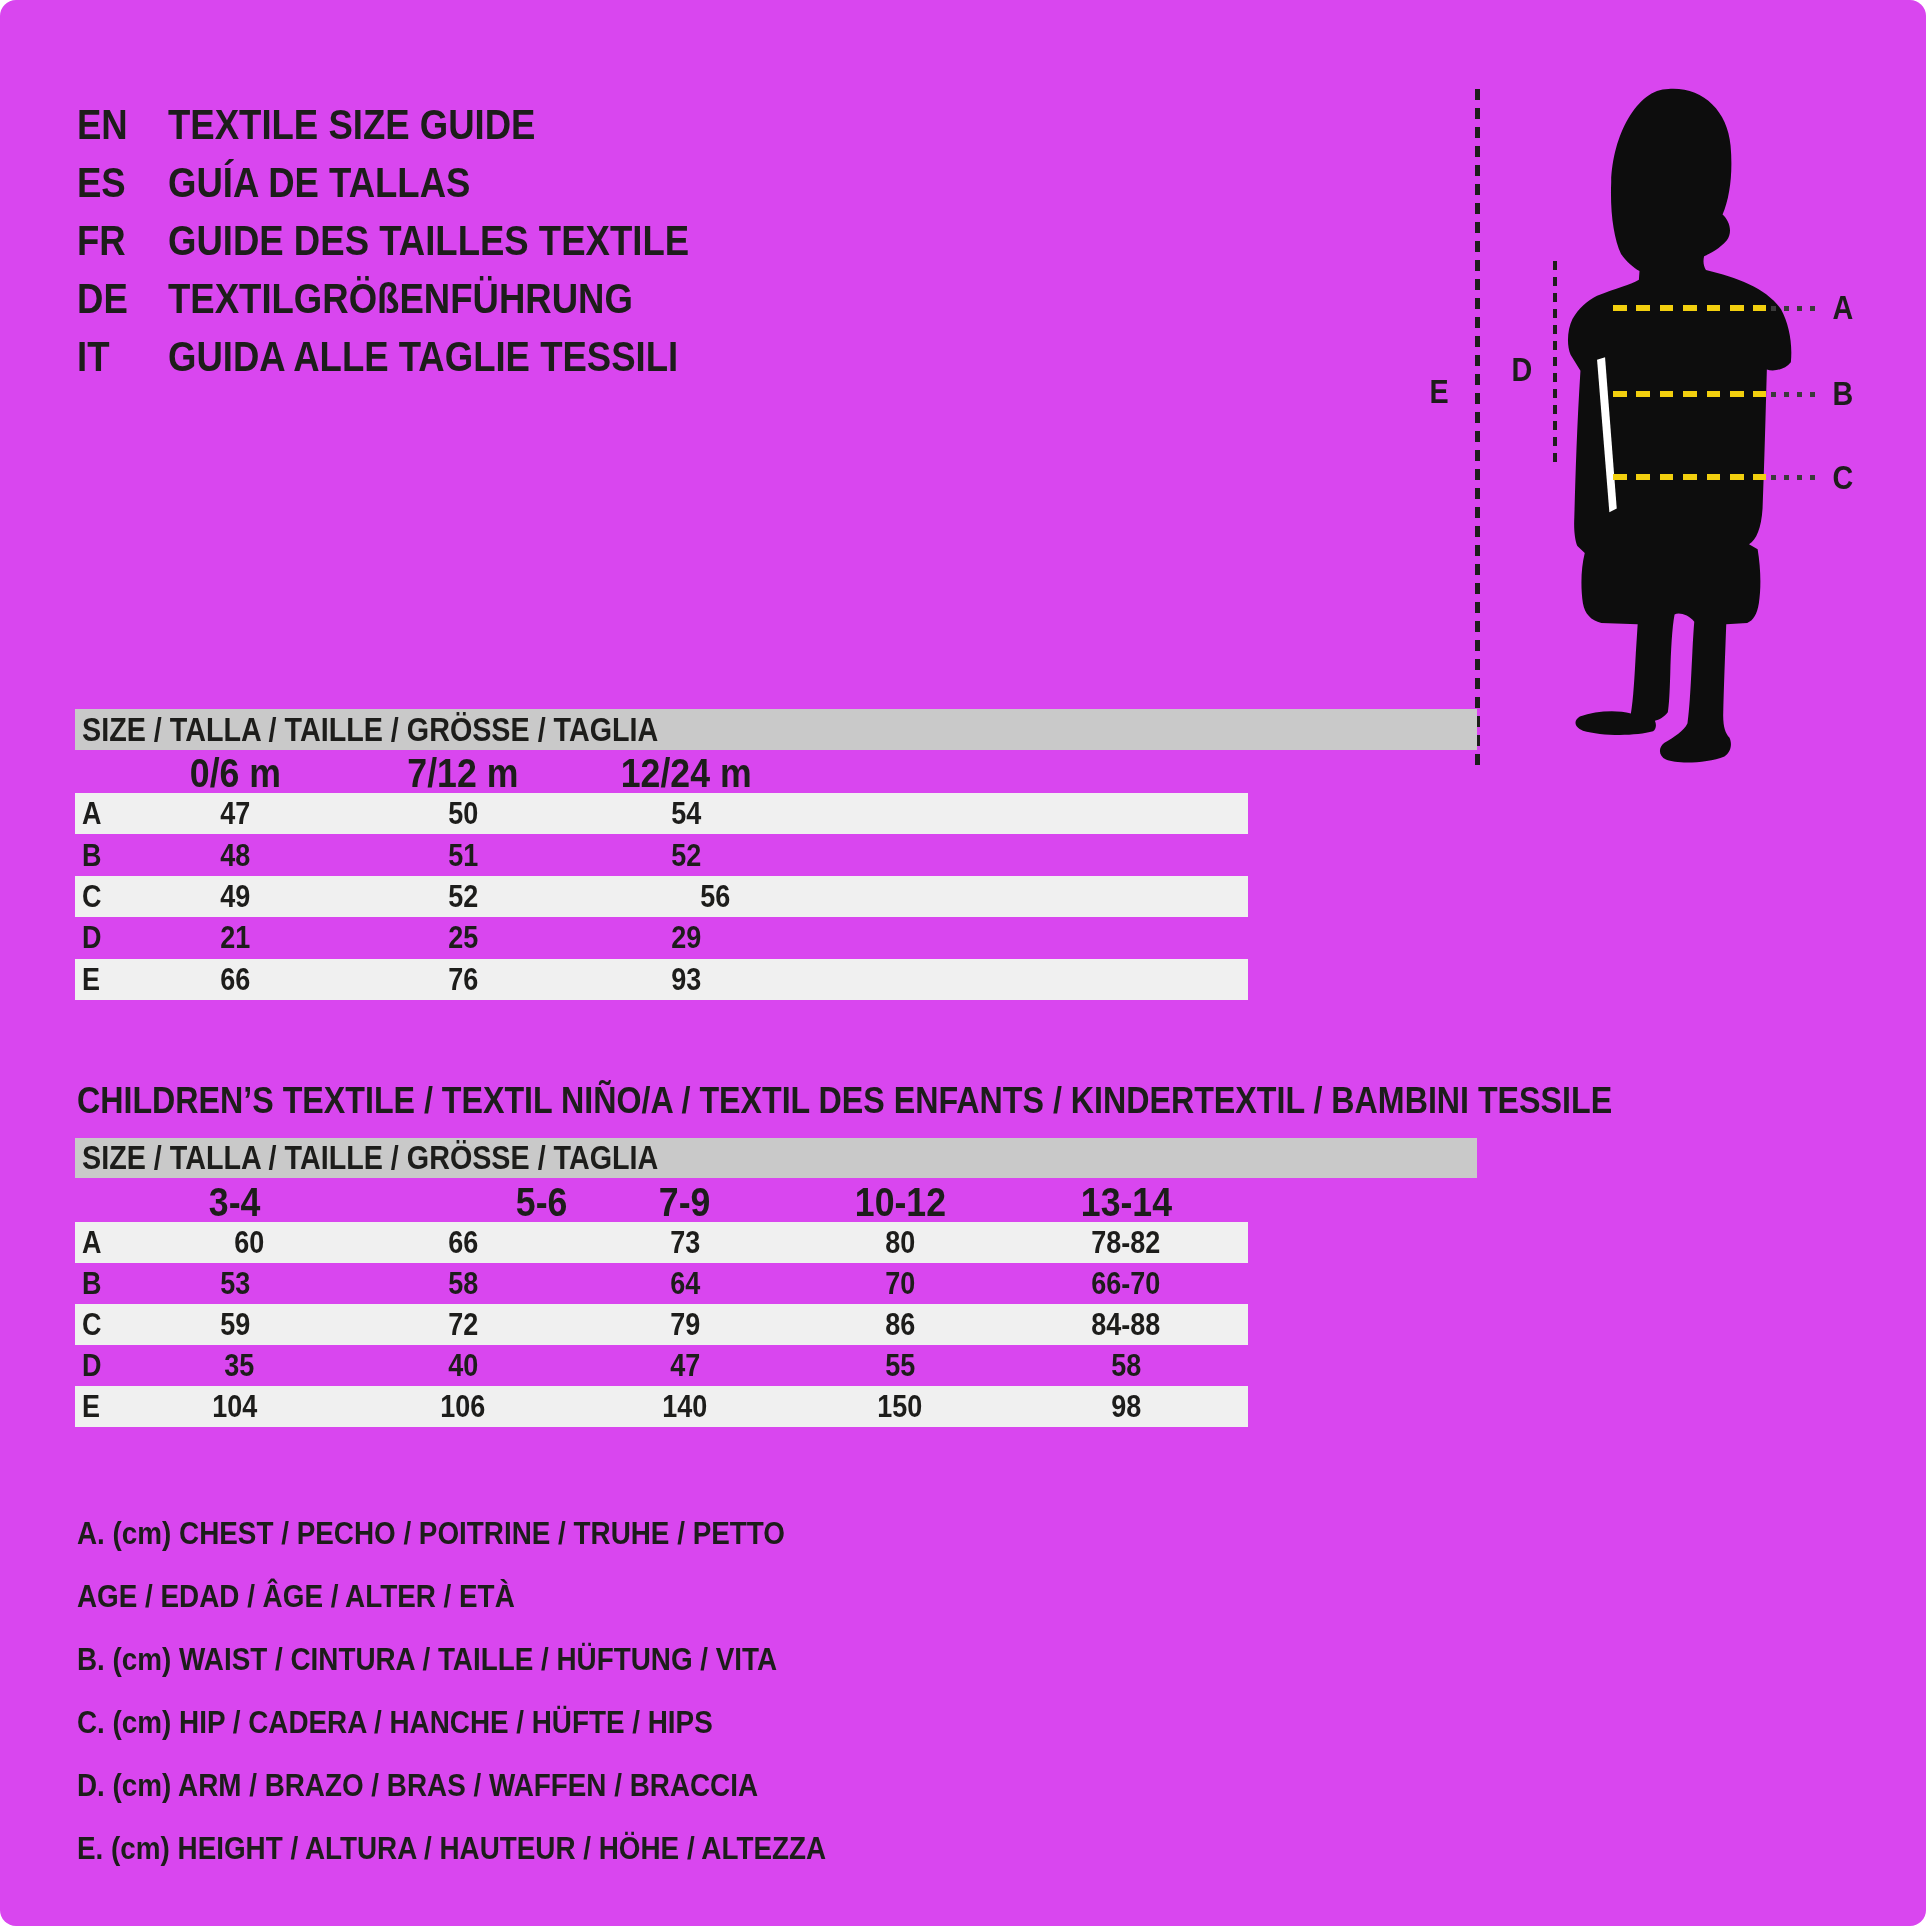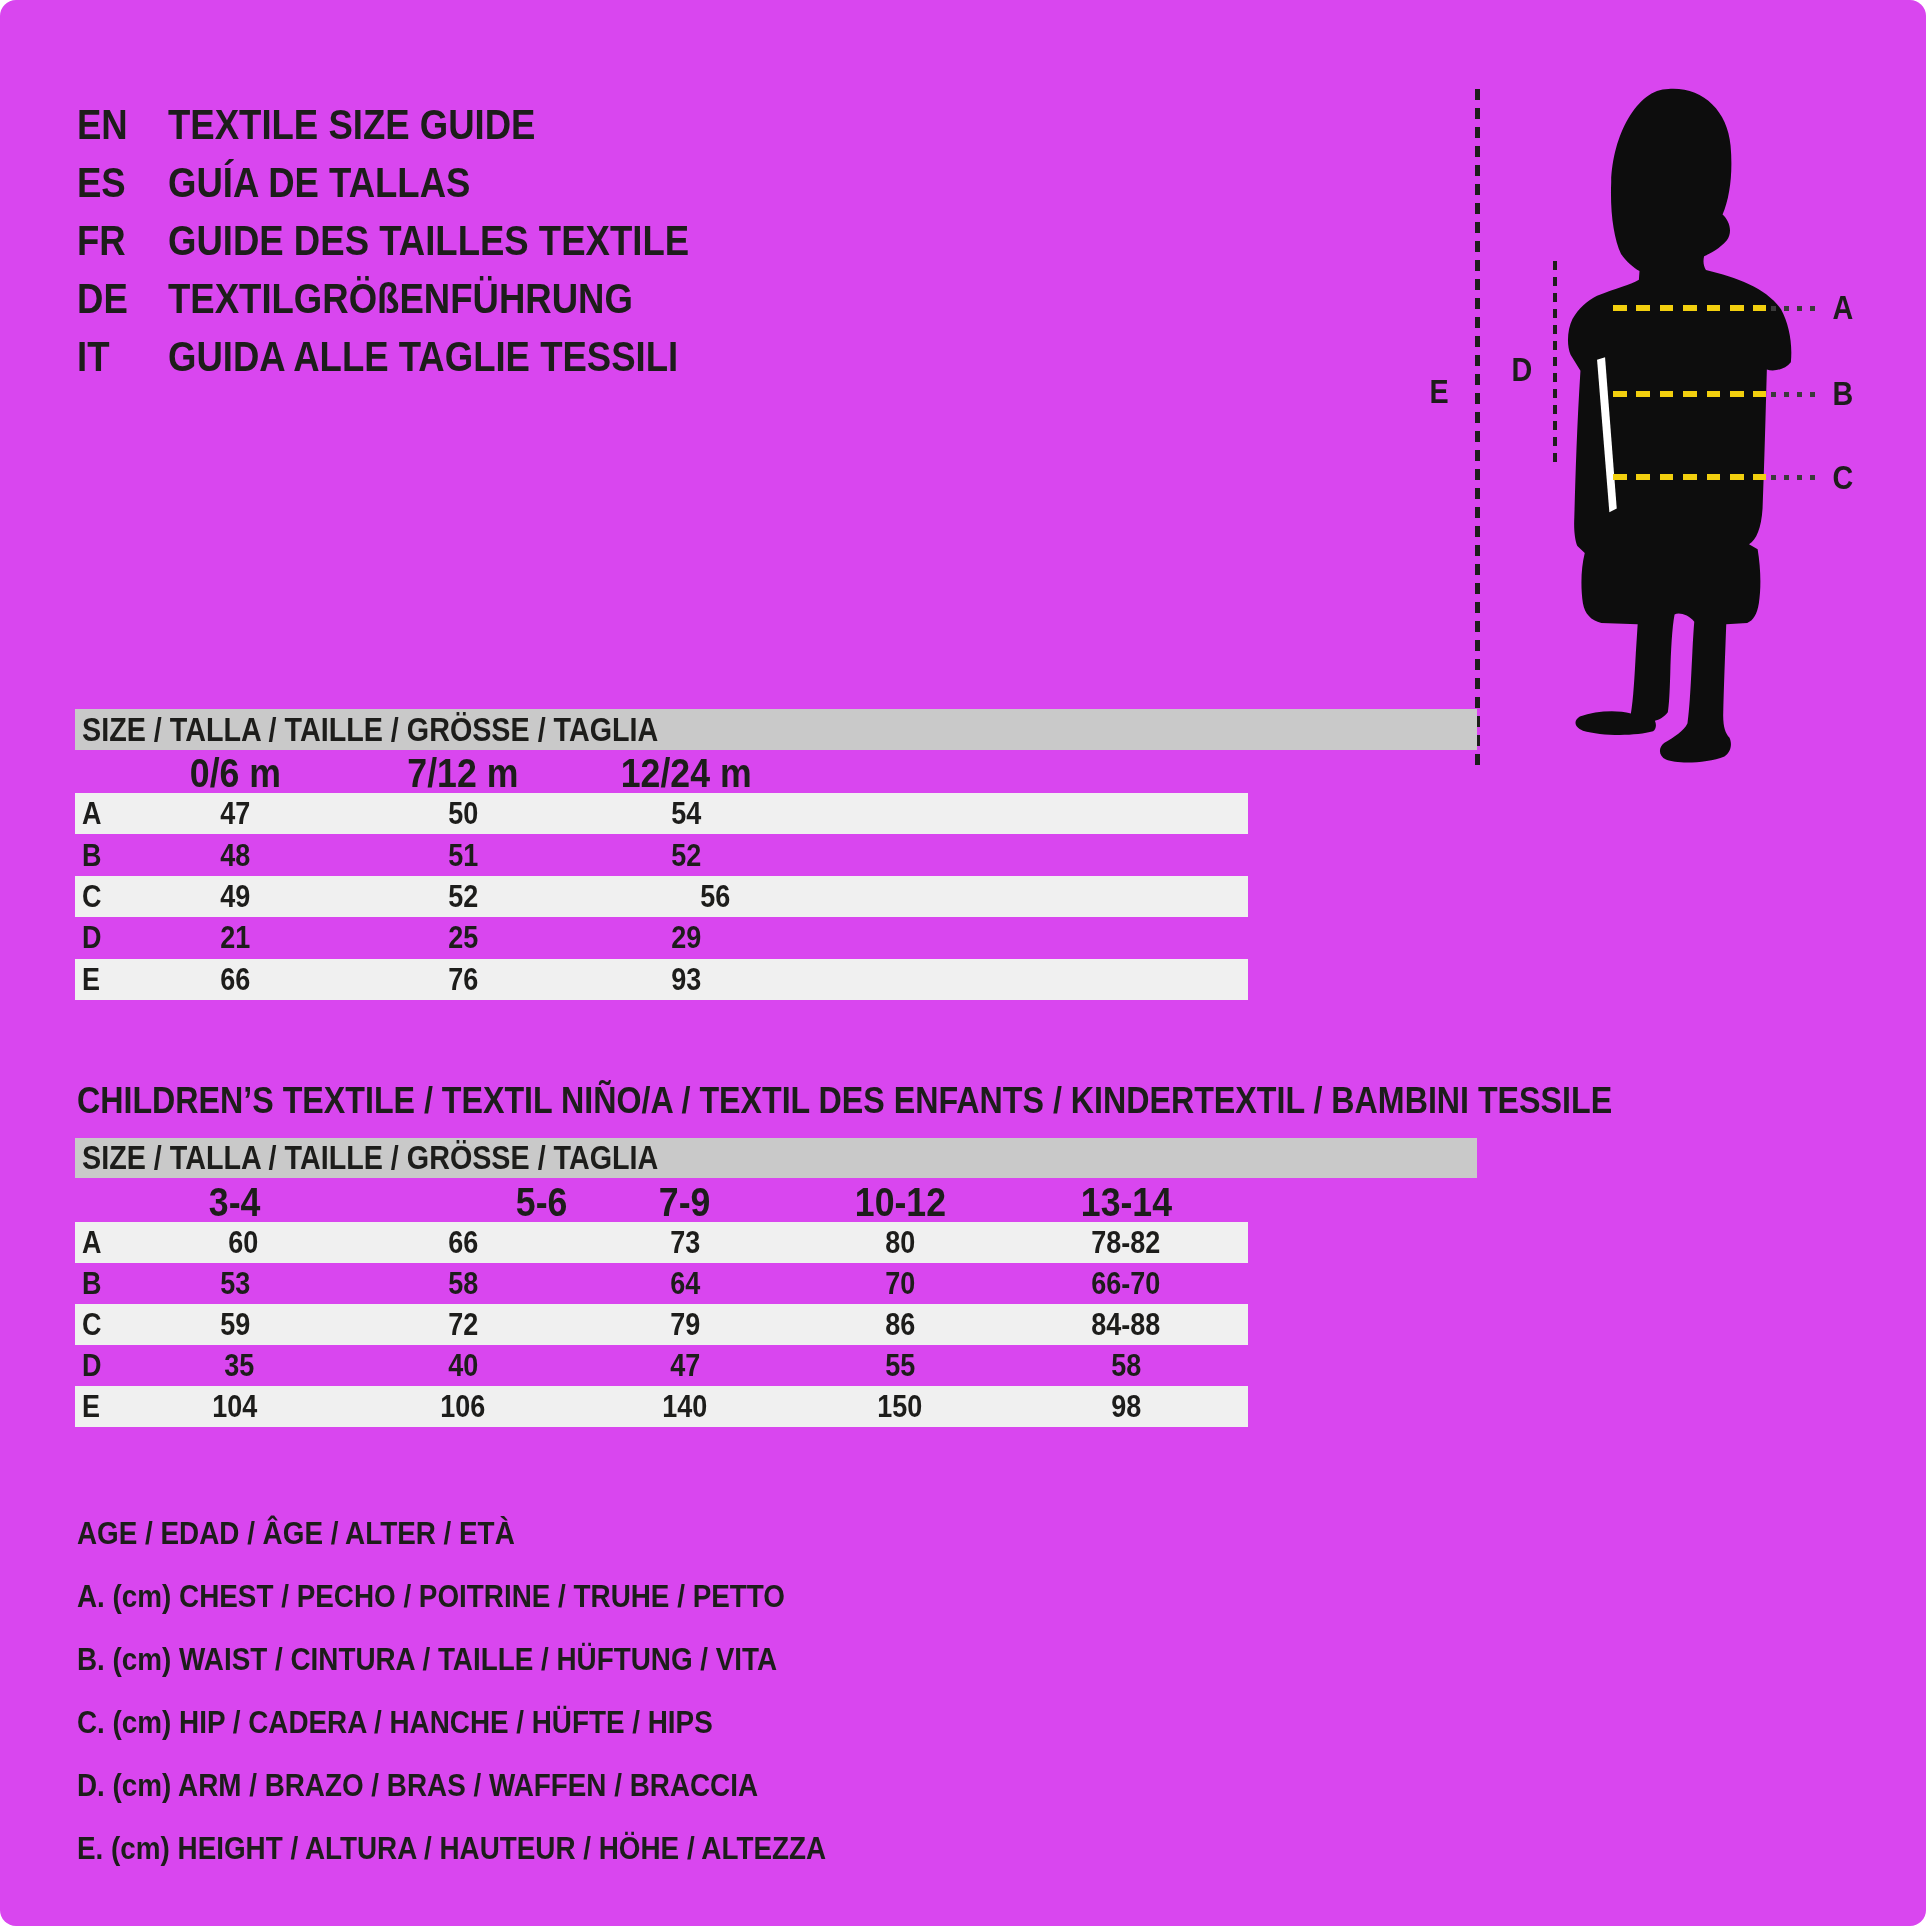--- a/index.html
+++ b/index.html
@@ -204,21 +204,21 @@
       <span class="condL">SIZE / TALLA / TAILLE / GRÖSSE / TAGLIA</span>
     </div>
     <div class="colhead" style="left:52px;"><span class="condC">3-4</span></div>
     <div class="colhead" style="left:280px;text-align:right;"><span class="condC">5-6</span></div>
     <div class="colhead" style="left:502px;"><span class="condC">7-9</span></div>
     <div class="colhead" style="left:717px;"><span class="condC">10-12</span></div>
     <div class="colhead" style="left:943px;"><span class="condC">13-14</span></div>
 
     <div class="trow stripe" style="top:84px;">
       <span class="rletter condL">A</span>
-      <span class="cell" style="left:60px;"><span class="condC">60</span></span>
+      <span class="cell" style="left:66px;"><span class="condC">60</span></span>
       <span class="cell" style="left:280px;"><span class="condC">66</span></span>
       <span class="cell" style="left:502px;"><span class="condC">73</span></span>
       <span class="cell" style="left:717px;"><span class="condC">80</span></span>
       <span class="cell" style="left:943px;"><span class="condC">78-82</span></span>
     </div>
     <div class="trow" style="top:125px;">
       <span class="rletter condL">B</span>
       <span class="cell" style="left:52px;"><span class="condC">53</span></span>
       <span class="cell" style="left:280px;"><span class="condC">58</span></span>
       <span class="cell" style="left:502px;"><span class="condC">64</span></span>
@@ -245,22 +245,22 @@
       <span class="rletter condL">E</span>
       <span class="cell" style="left:52px;"><span class="condC">104</span></span>
       <span class="cell" style="left:280px;"><span class="condC">106</span></span>
       <span class="cell" style="left:502px;"><span class="condC">140</span></span>
       <span class="cell" style="left:717px;"><span class="condC">150</span></span>
       <span class="cell" style="left:943px;"><span class="condC">98</span></span>
     </div>
   </div>
 
   <div class="legend">
+    <div class="legend-row"><span class="condL">A. (cm) CHEST / PECHO / POITRINE / TRUHE / PETTO</span></div>
     <div class="legend-row"><span class="condL">AGE / EDAD / ÂGE / ALTER / ETÀ</span></div>
-    <div class="legend-row"><span class="condL">A. (cm) CHEST / PECHO / POITRINE / TRUHE / PETTO</span></div>
     <div class="legend-row"><span class="condL">B. (cm) WAIST / CINTURA / TAILLE / HÜFTUNG / VITA</span></div>
     <div class="legend-row"><span class="condL">C. (cm) HIP / CADERA / HANCHE / HÜFTE / HIPS</span></div>
     <div class="legend-row"><span class="condL">D. (cm) ARM / BRAZO / BRAS / WAFFEN / BRACCIA</span></div>
     <div class="legend-row"><span class="condL">E. (cm) HEIGHT / ALTURA / HAUTEUR / HÖHE / ALTEZZA</span></div>
   </div>
 
 </div>
 
 
 </body></html>

